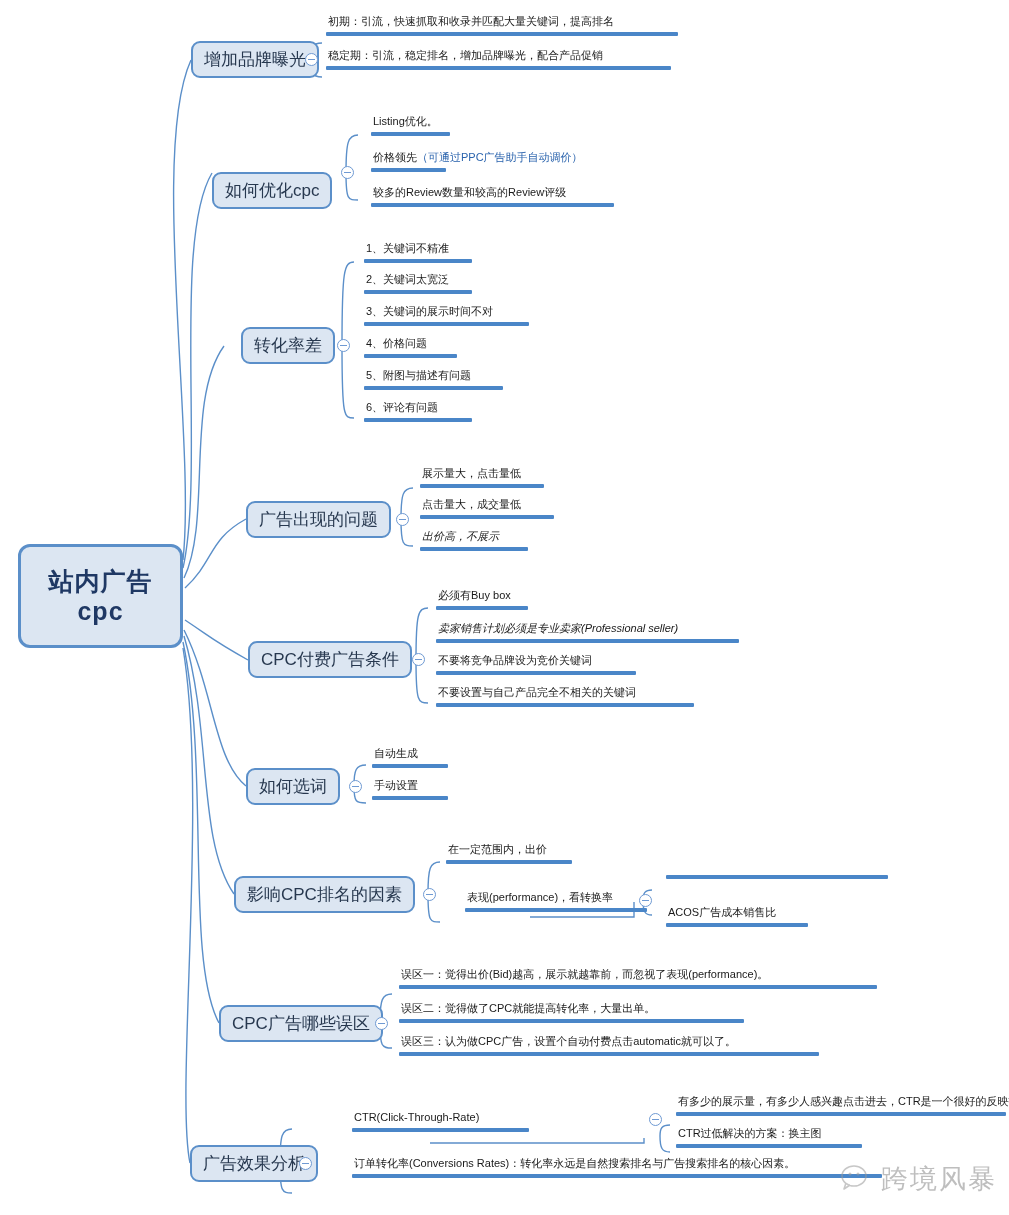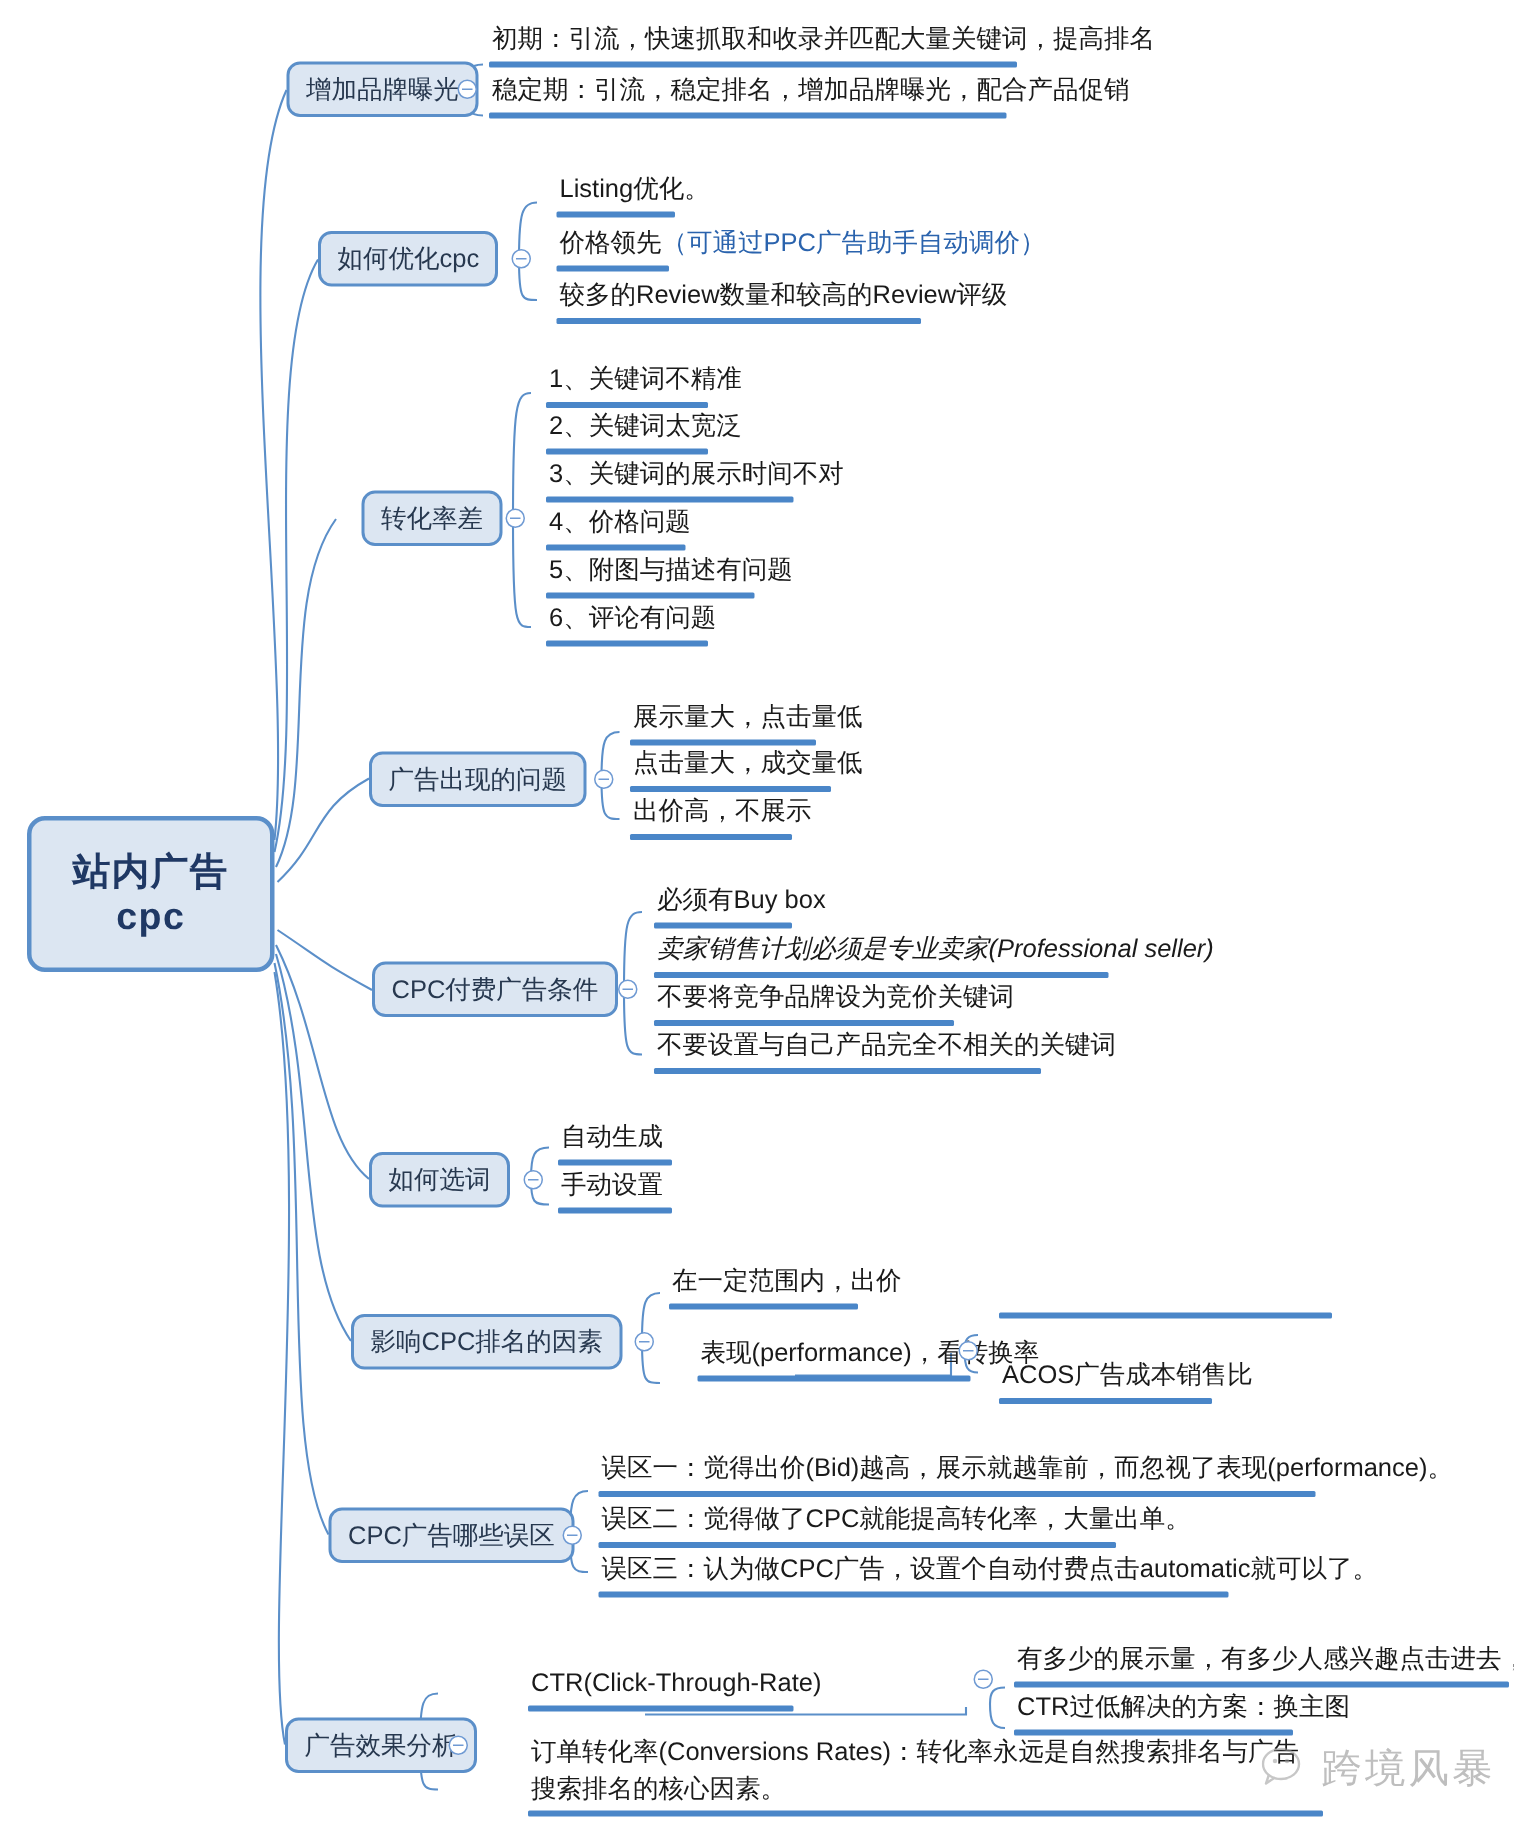--- a/index.html
+++ b/index.html
@@ -55,21 +55,21 @@
   .node.branch {
     font-size: 17px;
     color: #27384f;
     padding: 0 11px;
     height: 37px;
   }
 
   
   .leaf {
     position: absolute;
-    font-size: 17px;
+    font-size: 11px;
     color: #1a1a1a;
     line-height: 1.45;
     z-index: 5;
     white-space: nowrap;
   }
   .leaf .txt { display: block; padding: 0 2px 1px 2px; }
   .leaf .rule {
     display: block;
     height: 4px;
     background: #4a86c8;
@@ -175,21 +175,21 @@
 
   <div class="leaf" style="left:326px; top:14px;">
     <span class="txt">初期：引流，快速抓取和收录并匹配大量关键词，提高排名</span>
     <span class="rule" style="width:352px;"></span>
   </div>
   <div class="leaf" style="left:326px; top:48px;">
     <span class="txt">稳定期：引流，稳定排名，增加品牌曝光，配合产品促销</span>
     <span class="rule" style="width:345px;"></span>
   </div>
 
-  <div class="node branch" style="left:212px; top:154px;align-items:center;">
+  <div class="node branch" style="left:212px; top:172px;align-items:center;">
     <span>如何优化cpc</span>
   </div>
   <div class="toggle" style="left:341px; top:166px;"></div>
 
   <div class="leaf" style="left:371px; top:114px;">
     <span class="txt">Listing优化。</span>
     <span class="rule" style="width:79px;"></span>
   </div>
   <div class="leaf" style="left:371px; top:150px;">
     <span class="txt"><span>价格领先</span><span class="blue">（可通过PPC广告助手自动调价）</span></span>
@@ -236,21 +236,21 @@
   <div class="toggle" style="left:396px; top:513px;"></div>
 
   <div class="leaf" style="left:420px; top:466px;">
     <span class="txt">展示量大，点击量低</span>
     <span class="rule" style="width:124px;"></span>
   </div>
   <div class="leaf" style="left:420px; top:497px;">
     <span class="txt">点击量大，成交量低</span>
     <span class="rule" style="width:134px;"></span>
   </div>
-  <div class="leaf" style="left:420px; top:529px;">
+  <div class="leaf" style="left:420px; top:529px;font-style:italic;">
     <span class="txt">出价高，不展示</span>
     <span class="rule" style="width:108px;"></span>
   </div>
 
   <div class="node branch" style="left:248px; top:641px;text-align:center;">
     <span>CPC付费广告条件</span>
   </div>
   <div class="toggle" style="left:412px; top:653px;"></div>
 
   <div class="leaf" style="left:436px; top:588px;">

